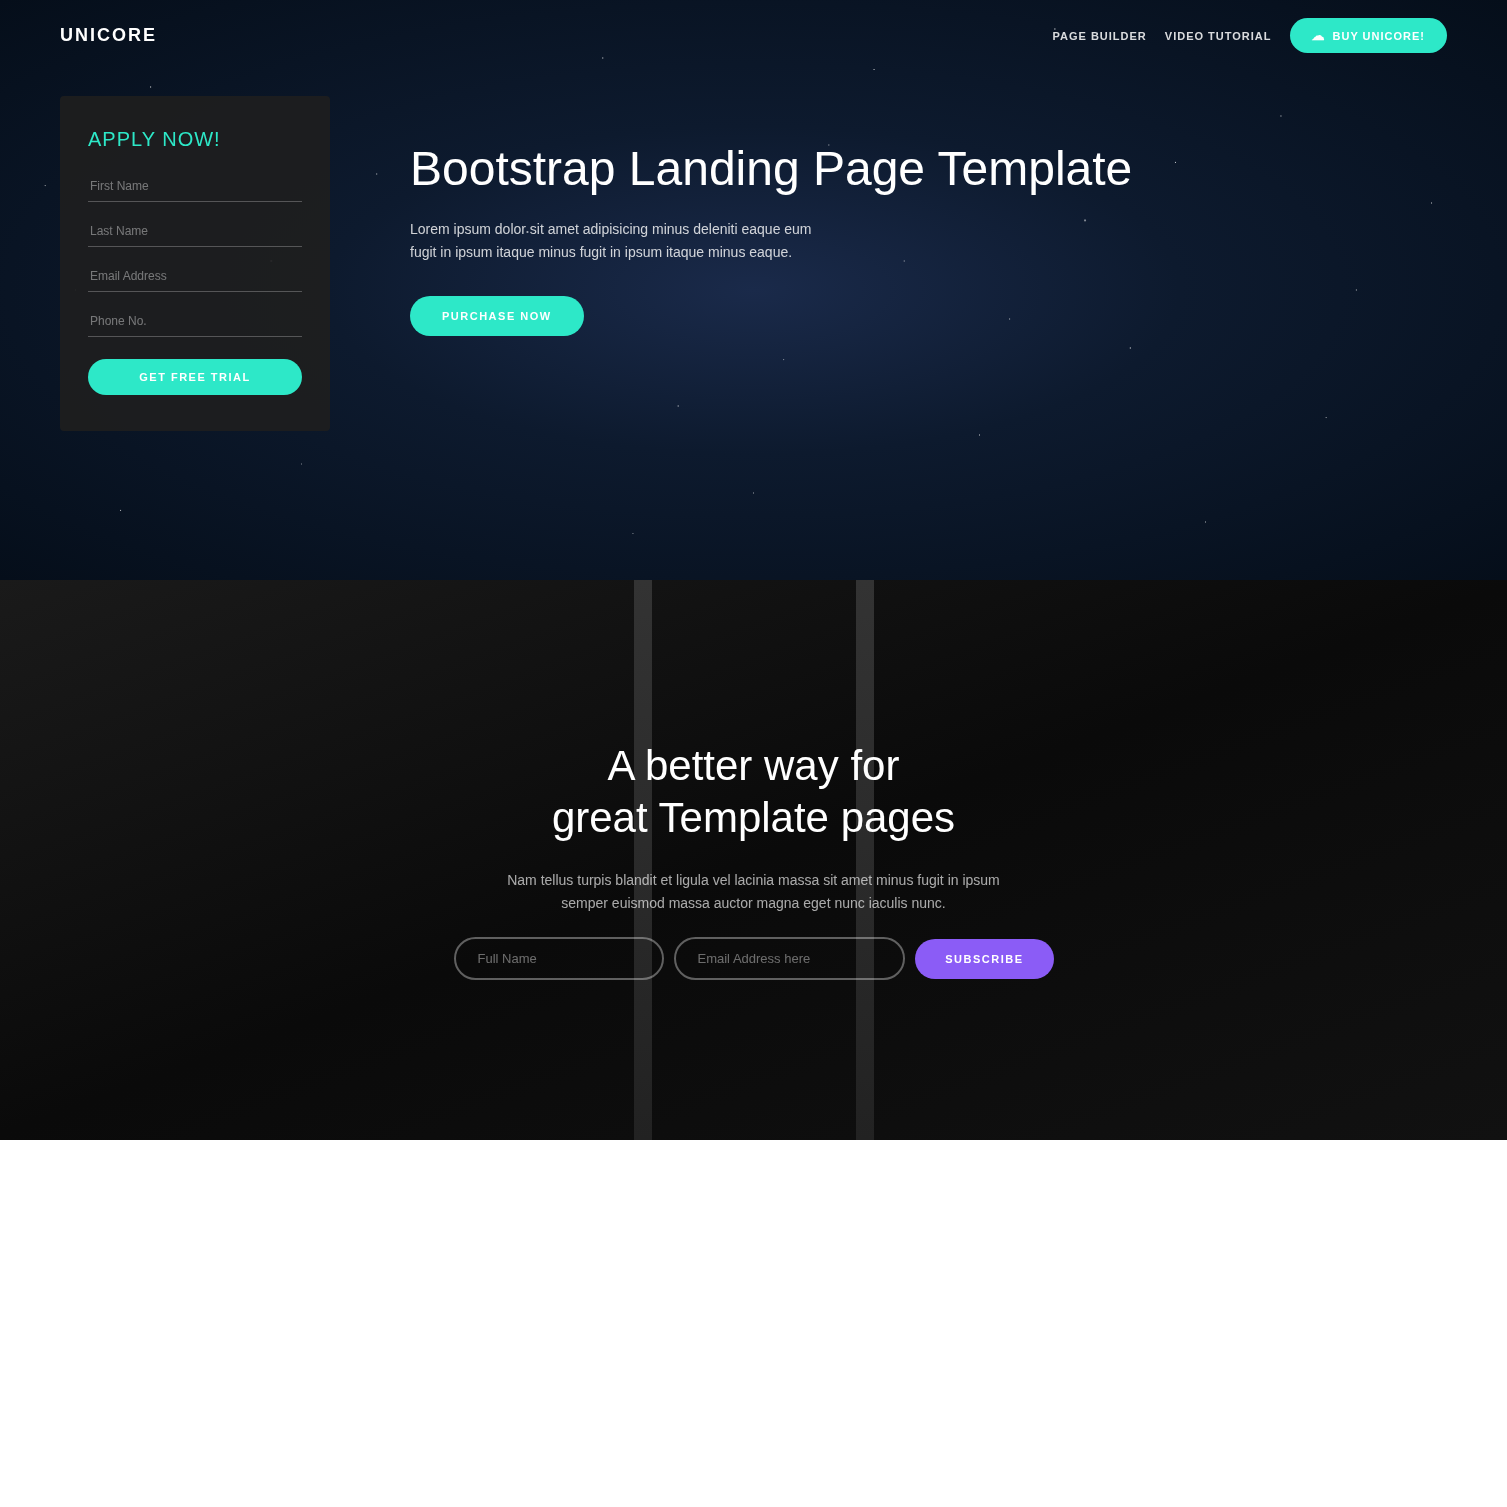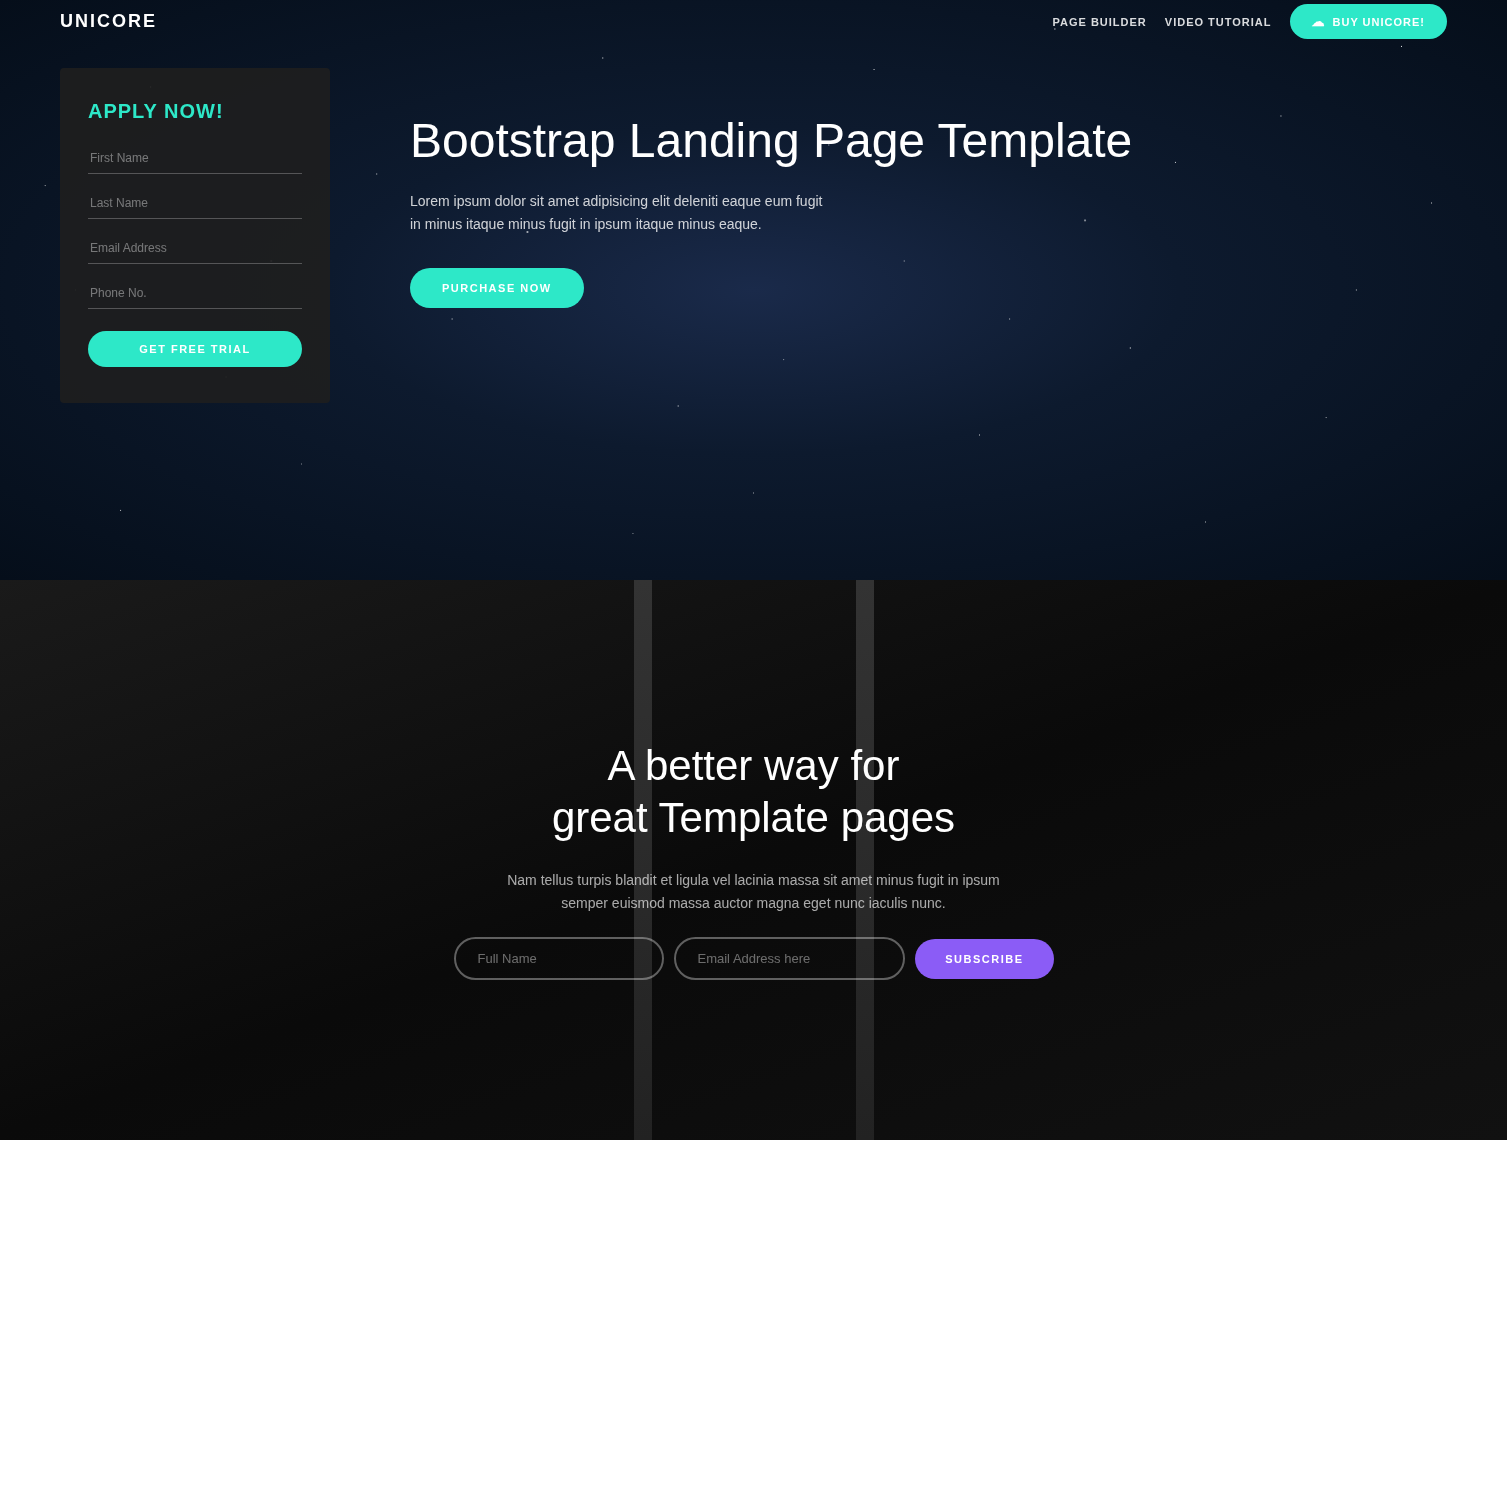--- a/index.html
+++ b/index.html
@@ -51,21 +51,21 @@
       pointer-events: none;
     }
 
     
     .navbar {
       position: relative;
       z-index: 10;
       display: flex;
       align-items: center;
       justify-content: space-between;
-      padding: 4px 60px;
+      padding: 18px 60px;
     }
     .navbar-brand {
       color: #fff;
       font-size: 18px;
       font-weight: 700;
       letter-spacing: 2px;
       text-transform: uppercase;
     }
     .navbar-nav {
       display: flex;
@@ -113,21 +113,21 @@
       background: rgba(30, 30, 30, 0.92);
       border-radius: 4px;
       padding: 32px 28px 36px 28px;
       width: 270px;
       flex-shrink: 0;
       margin-top: -5px;
     }
     .form-title {
       color: #2de8c8;
       font-size: 20px;
-      font-weight: 700;
+      font-weight: 400;
       letter-spacing: 1px;
       text-transform: uppercase;
       margin-bottom: 20px;
     }
     .form-input {
       width: 100%;
       background: transparent;
       border: none;
       border-bottom: 1px solid rgba(255,255,255,0.25);
       color: rgba(255,255,255,0.5);
@@ -309,21 +309,21 @@
       <h2 class="form-title">APPLY NOW!</h2>
       <input class="form-input" type="text" placeholder="First Name" style="">
       <input class="form-input" type="text" placeholder="Last Name" style="">
       <input class="form-input" type="email" placeholder="Email Address" style="">
       <input class="form-input" type="tel" placeholder="Phone No." style="">
       <button class="btn-trial">GET FREE TRIAL</button>
     </div>
 
     <div class="hero-text">
       <h1 class="hero-heading">Bootstrap Landing Page Template</h1>
-      <p class="hero-desc">Lorem ipsum dolor sit amet adipisicing elit deleniti eaque eum fugit in minus itaque minus fugit in ipsum itaque minus eaque.</p>
+      <p class="hero-desc">Lorem ipsum dolor sit amet adipisicing minus deleniti eaque eum fugit in ipsum itaque minus fugit in ipsum itaque minus eaque.</p>
       <button class="btn-purchase">PURCHASE NOW</button>
     </div>
 
   </div>
 </section>
 
 <section class="escalator-section">
 
   <div class="escalator-bg">
     <div class="escalator-visual">

